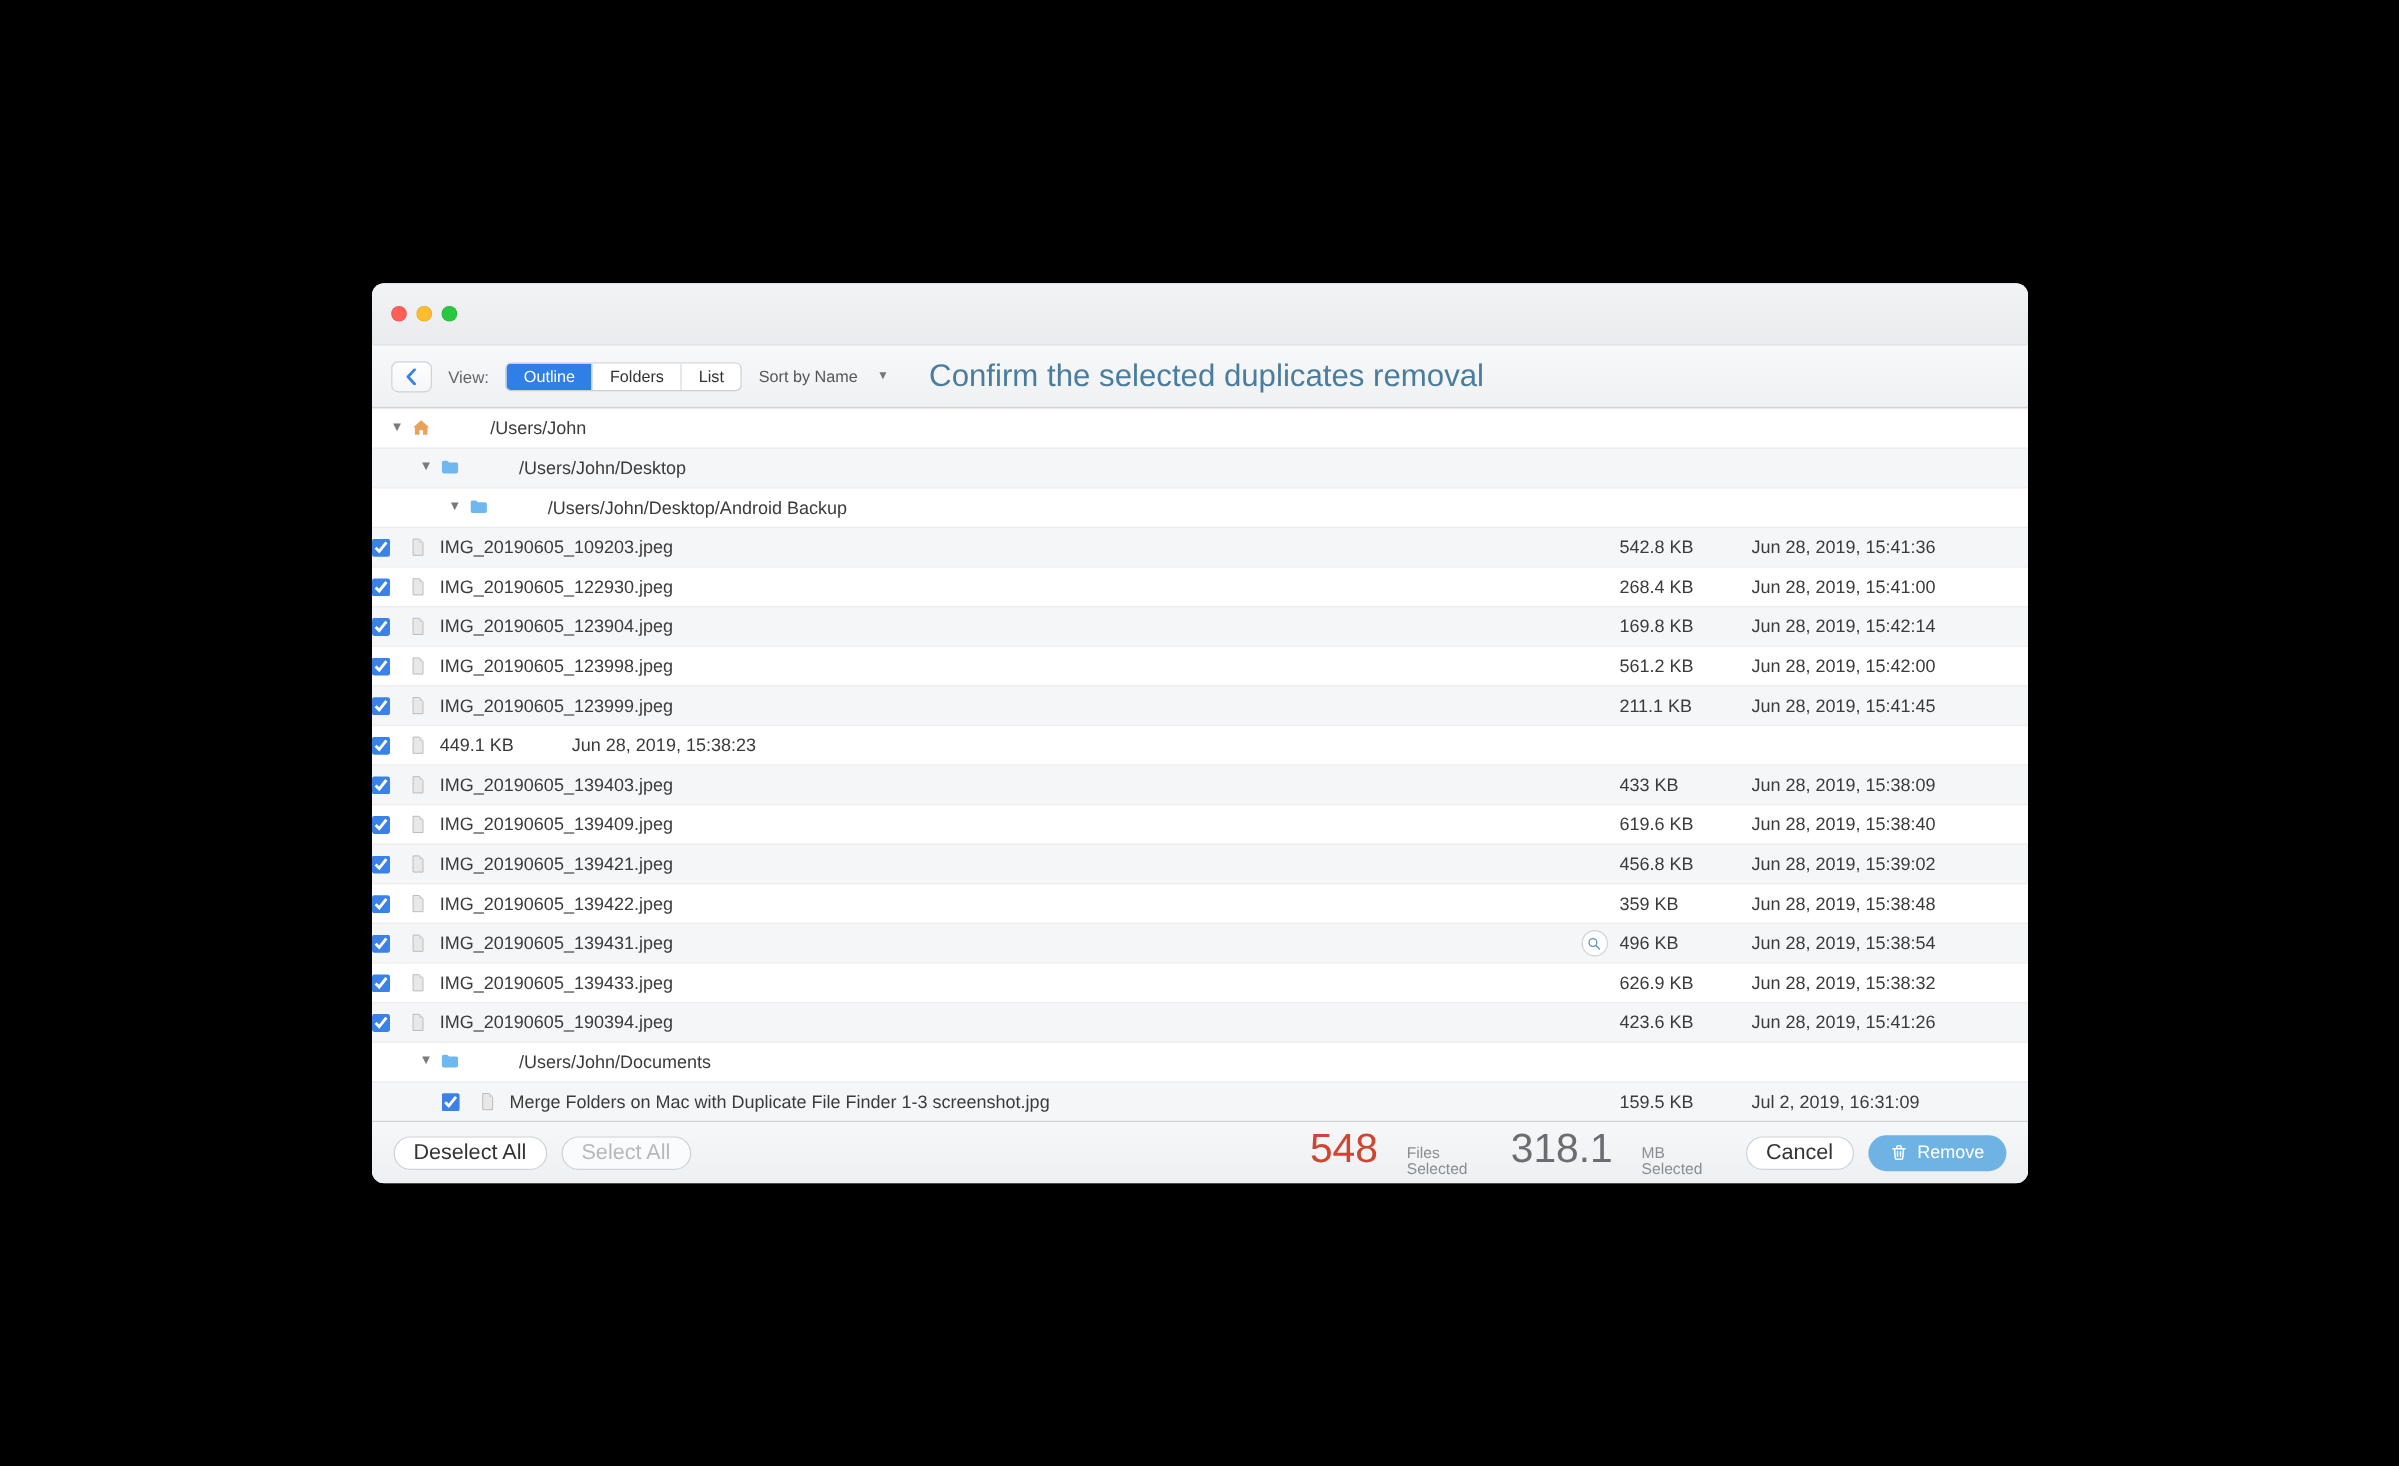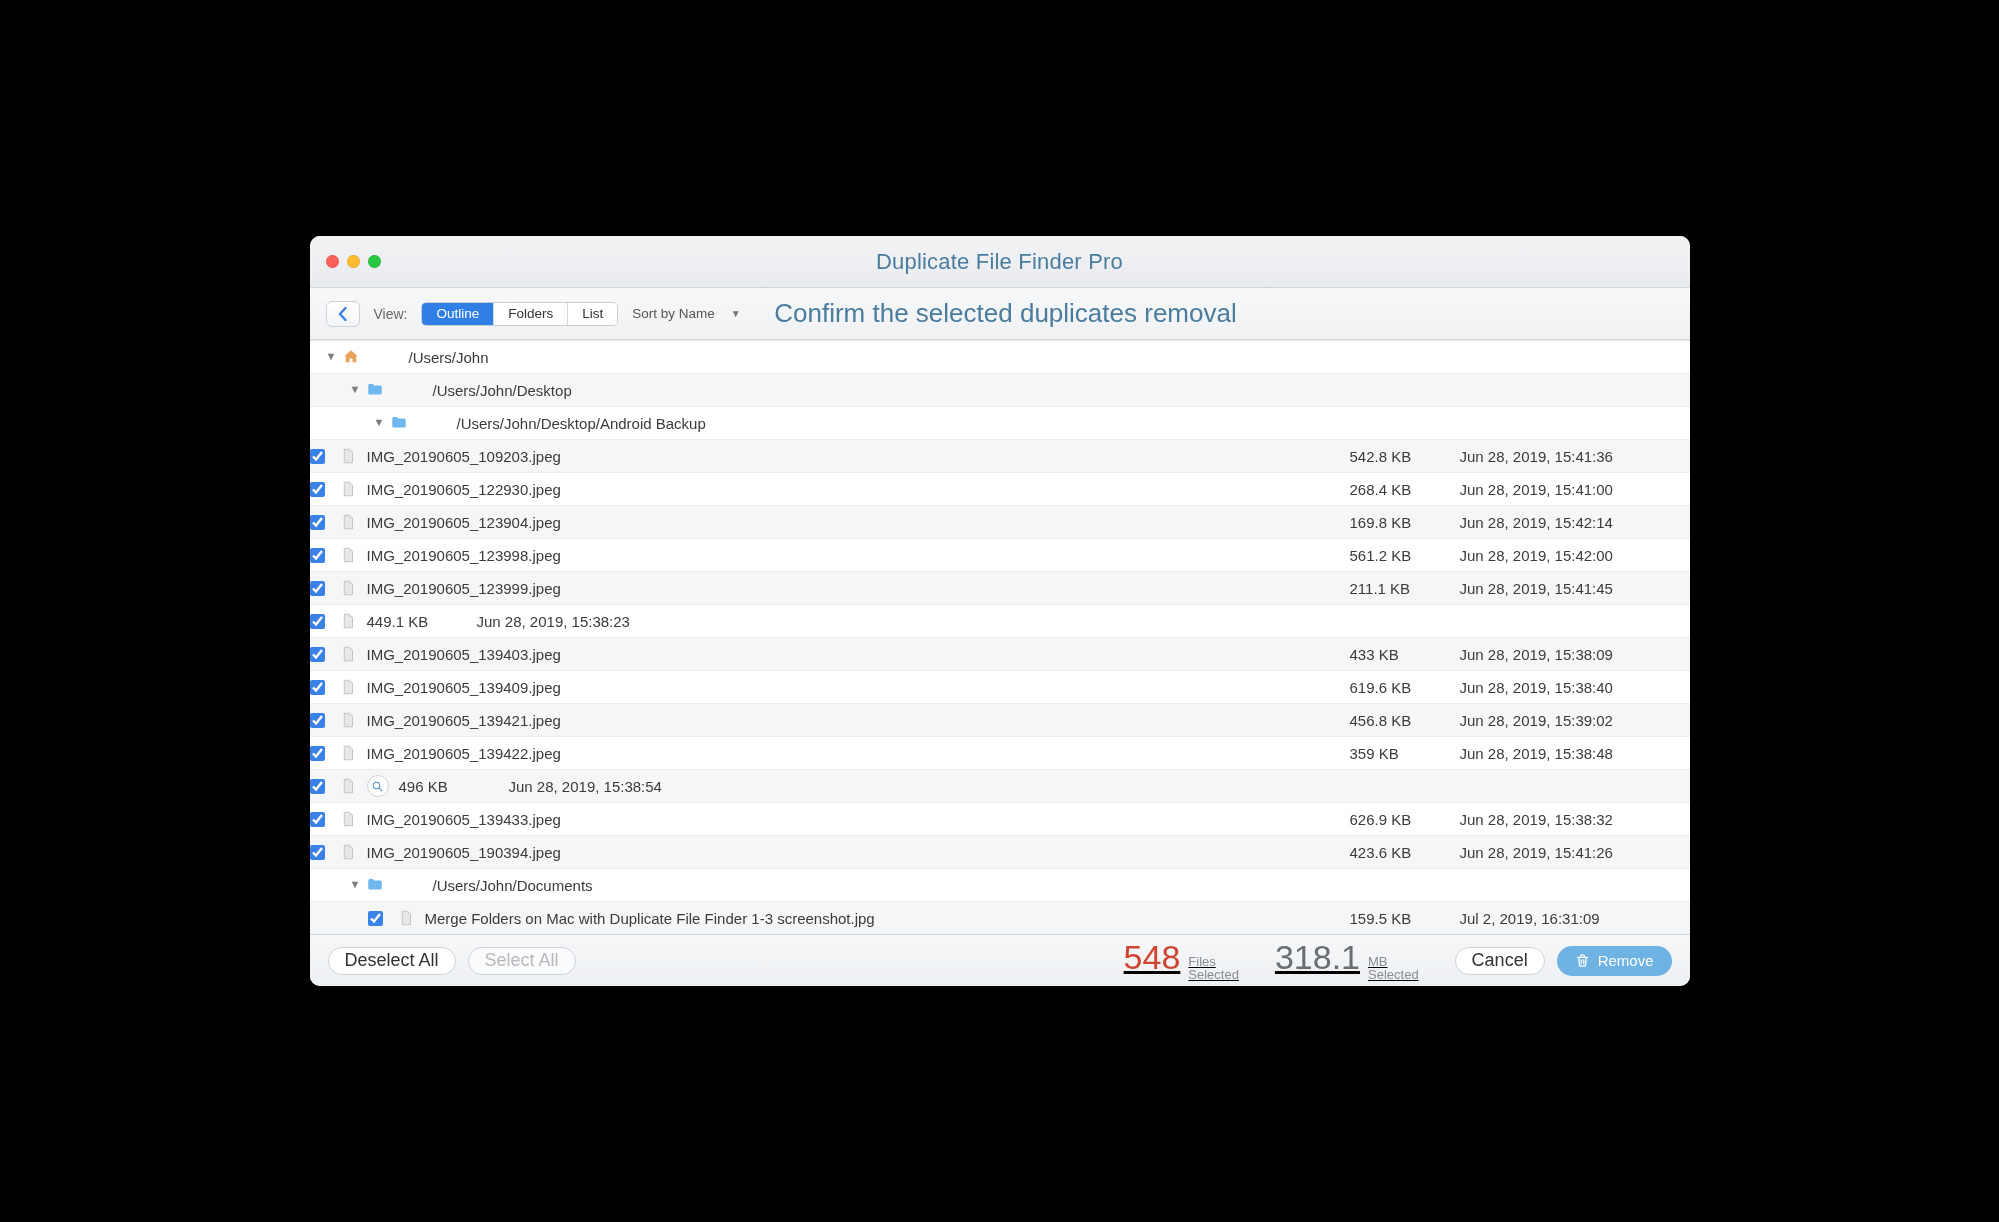--- a/index.html
+++ b/index.html
@@ -38,41 +38,40 @@
     .row.level0{ padding-left:16px; }
     .row.level1{ padding-left:40px; }
     .row.level2{ padding-left:64px; }
     .row.level3{ }
     .row.level0, .row.level1, .row.level2{ font-size:15px; }
     .row .path{ color:#3b3b3b;margin-left:39px; }
     .footer{ height:52px; background:linear-gradient(#f6f7f9,#edf0f2); border-top:1px solid #d0d3d7; display:flex; align-items:center; padding:0 18px; gap:12px; }
     .btn{ height:28px; padding:0 16px; border-radius:14px; border:1px solid #cfd3d8; background:#fff; font-size:18px; color:#333; cursor:pointer; }
     .btn:disabled{ color:#b6b8bb; background:#fafbfc; cursor:default; }
     .spacer{ flex:1; }
-    .stat{ display:flex; align-items:baseline; gap:8px; margin-right:24px;text-decoration:underline; }
+    .stat{ display:flex; align-items:baseline; gap:24px; margin-right:24px; }
     .stat .big{ font-size:34px; font-weight:300; }
     .stat .big.red{ color:#d04432; }
     .stat .big.gray{ color:#6a6e73; }
     .stat .stack{ display:flex; flex-direction:column; line-height:1; font-size:13px; color:#8a8d91; transform:translateY(-3px); }
     .remove{ height:30px; padding:0 18px; border-radius:15px; border:0; background:#6fb3e5; color:#fff; font-size:15px; display:flex; align-items:center; gap:8px; cursor:pointer; }
     .remove svg{ width:15px; height:15px; }
   </style>
 </head>
 <body>
 
 <div class="stage">
   <div class="window">
 
     <div class="titlebar">
       <div class="traffic">
         <div class="light red"></div>
         <div class="light yellow"></div>
         <div class="light green"></div>
       </div>
-      <div class="title">Duplicate File Finder Pro</div>
     </div>
 
     <div class="toolbar">
       <div class="backbtn">
         <svg viewBox="0 0 9 14">
             <path d="M7.5 1 2 7l5.5 6" fill="none" stroke="#3a82e8" stroke-width="2.4" stroke-linecap="round" stroke-linejoin="round"></path>
           </svg>
       </div>
       <span class="view-label">View:</span>
       <div class="seg">
@@ -235,20 +234,21 @@
           <span class="date">Jun 28, 2019, 15:38:48</span>
         </div>
         <div class="row level3 alt">
           <input type="checkbox" class="chk" checked="" style="">
           <span class="ficon fileico">
             <svg viewBox="0 0 24 24">
               <path fill="#e8e8e8" stroke="#b6b6b6" d="M7 3h7l4 4v14H7Z"></path>
               <path fill="#cfd3d8" d="M14 3v4h4Z"></path>
             </svg>
           </span>
+          <span class="filename">IMG_20190605_139431.jpeg</span>
           <span class="magnify">
             <svg viewBox="0 0 24 24" width="13" height="13">
               <circle cx="10" cy="10" r="6" fill="none" stroke="#5c8fbf" stroke-width="2"></circle>
               <path d="m15 15 5 5" stroke="#5c8fbf" stroke-width="2" stroke-linecap="round"></path>
             </svg>
           </span>
           <span class="size">496 KB</span>
           <span class="date">Jun 28, 2019, 15:38:54</span>
         </div>
         <div class="row level3">

